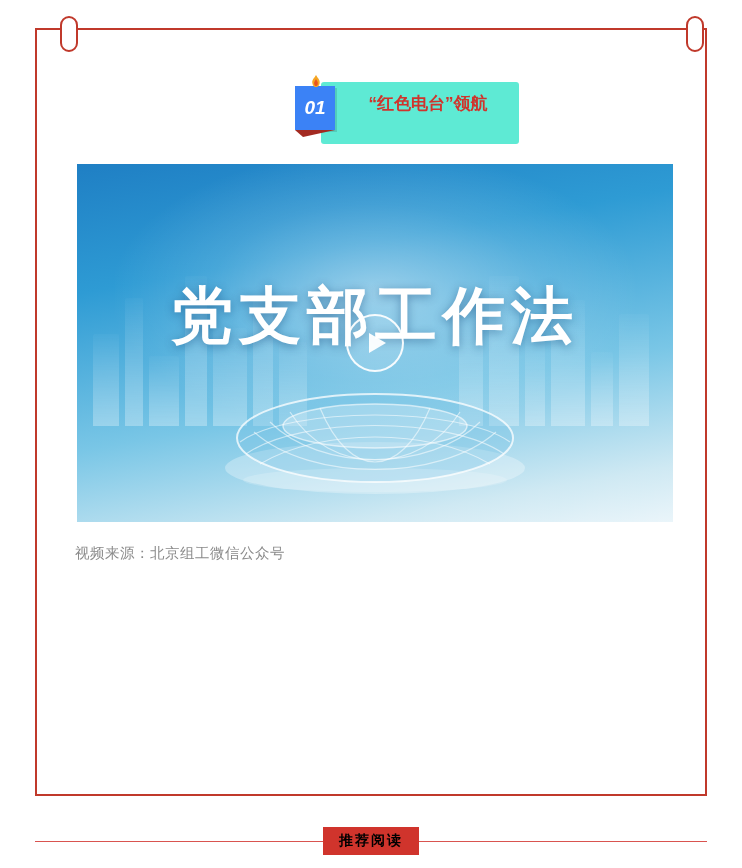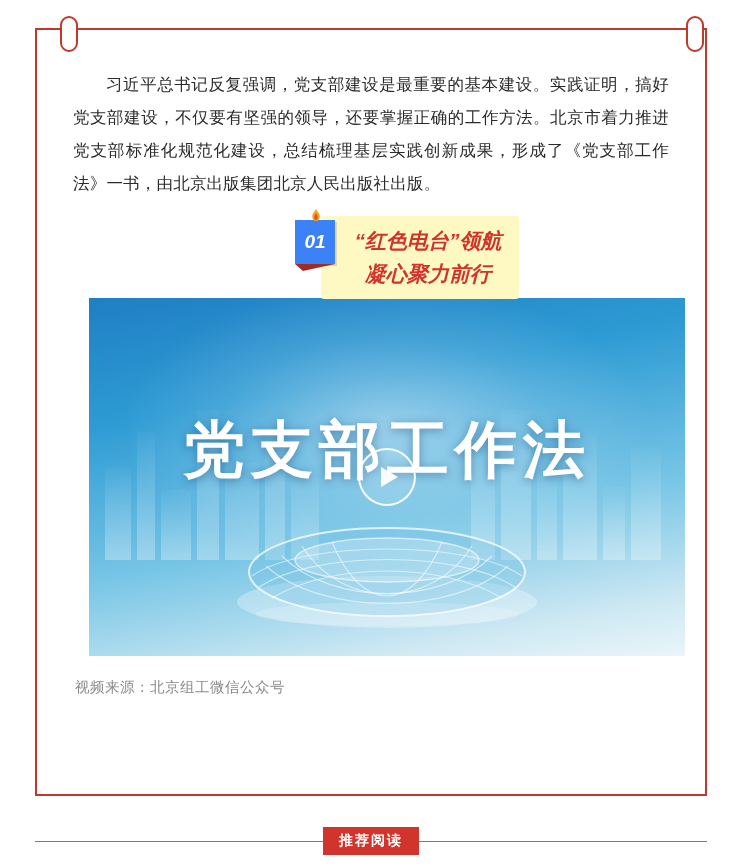--- a/index.html
+++ b/index.html
@@ -98,39 +98,38 @@
     width: 12px;
     height: 16px;
     z-index: 4;
   }
   .title-plate {
     position: absolute;
     left: 248px;
     top: 0;
     width: 198px;
     min-height: 62px;
-    background: #fef9c3;
+    background: #5eead4;
     border-radius: 3px;
     padding: 9px 10px 9px 26px;
     box-sizing: border-box;
     color: #d0342c;
-    font-size: 21px;
+    font-size: 17px;
     font-weight: bold;
     line-height: 1.55;
     text-align: center;
     z-index: 2;
-    font-style: italic;
   }
 
   
   .video-card {
     position: relative;
     width: 596px;
     height: 358px;
-    margin: 2px 0 0 16px;
+    margin: 2px 0 0 4px;
     background: linear-gradient(170deg, #1f7fc4 0%, #2e9bd4 28%, #79c6e6 62%, #cfe9f3 88%, #eaf5fa 100%);
     overflow: hidden;
   }
   .vid-glow {
     position: absolute;
     left: 50%;
     top: 36%;
     width: 520px;
     height: 280px;
     transform: translate(-50%,-50%);
@@ -223,48 +222,46 @@
     align-items: center;
     justify-content: center;
   }
   .footer .rule {
     flex: 1;
     height: 1px;
     background: #d9534f;
   }
   .footer .tag {
     background: #d0342c;
-    color: #ffffff;
+    color: #000000;
     font-size: 14px;
     font-weight: bold;
     letter-spacing: 2px;
     padding: 5px 16px;
     margin: 0 0px;
   }
 </style>
 </head>
 <body>
 
 <div class="page-frame"></div>
 <div class="ring left"></div>
 <div class="ring right"></div>
 
 <div class="content">
 
-  <p class="para">习近平总书记反复强调，党支部建设是最重要的基本建设。实践证明，搞好党支部建设，不仅要有坚强的领导，还要掌握正确的工作方法。北京市着力推进党支部标准化规范化建设，总结梳理基层实践创新成果，形成了《党支部工作法》一书，由北京出版集团北京人民出版社出版。</p>
 
   <div class="section-head">
     <svg class="flame" viewBox="0 0 12 16">
       <path d="M6 0 C7.6 3.2 10.4 4.6 9.6 8.4 C9.1 11 7.4 12 6 12 C4.6 12 2.9 11 2.4 8.4 C1.6 4.6 4.4 3.2 6 0 Z" fill="#f5a623"></path>
       <path d="M6 4 C6.9 6 8.2 6.8 7.8 9 C7.5 10.4 6.8 11 6 11 C5.2 11 4.5 10.4 4.2 9 C3.8 6.8 5.1 6 6 4 Z" fill="#e8541f"></path>
     </svg>
     <div class="num-badge">01</div>
     <div class="title-plate">
       <div>“红色电台”领航</div>
-      <div>凝心聚力前行</div>
     </div>
   </div>
 
   <div class="video-card">
     <div class="vid-glow"></div>
 
     <div class="skyline">
       <div class="bld" style="left:16px;  width:26px; height:92px;"></div>
       <div class="bld" style="left:48px;  width:18px; height:128px;"></div>
       <div class="bld" style="left:72px;  width:30px; height:70px;"></div>

